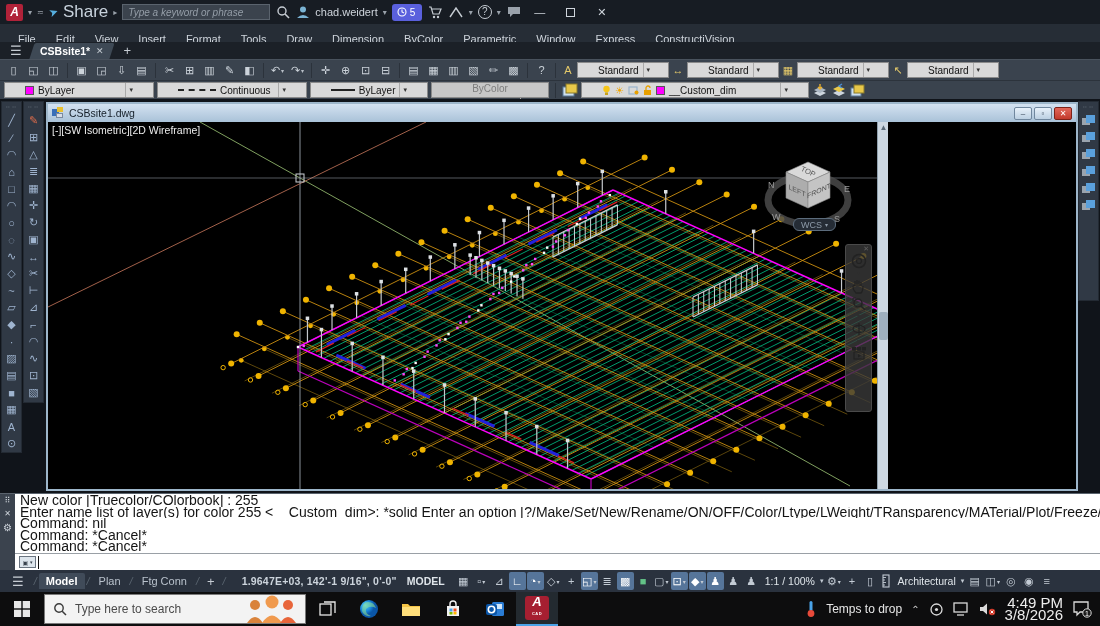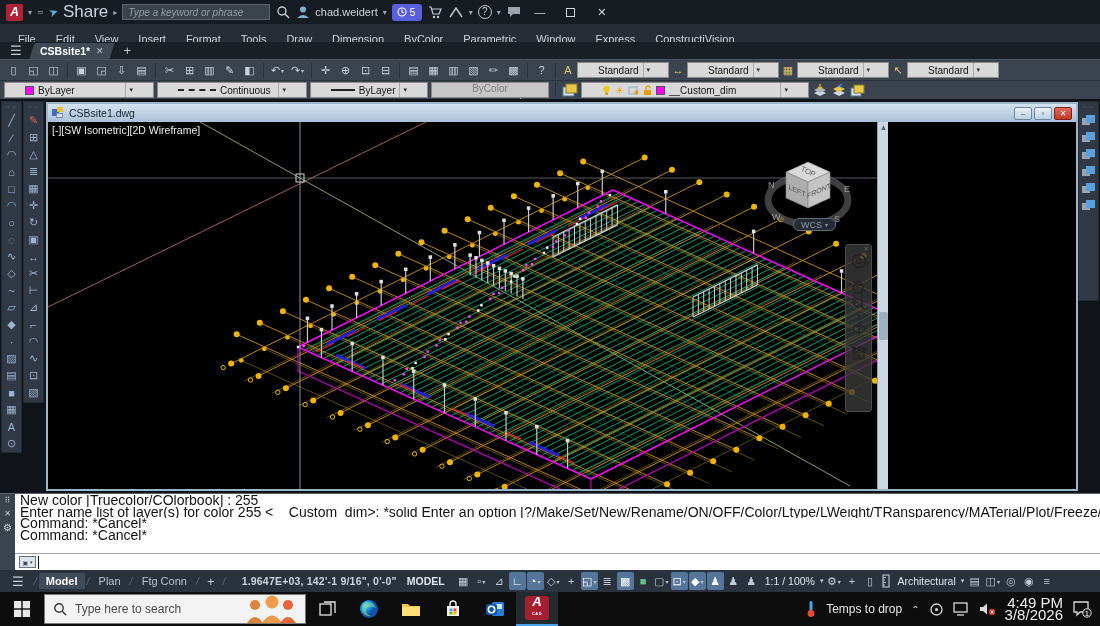--- a/index.html
+++ b/index.html
@@ -891,20 +891,21 @@
 
   <div id="cmdpanel" class="abs">
     <div id="cmdstrip">
       <span>⠿</span>
       <span>✕</span>
       <span style="font-size:10px">⚙</span>
     </div>
     <div id="cmdhist">
         <div class="cmdline">New color [Truecolor/COlorbook] : 255</div>
         <div class="cmdline">Enter name list of layer(s) for color 255 &lt;__Custom_dim&gt;: *solid Enter an option [?/Make/Set/New/Rename/ON/OFF/Color/Ltype/LWeight/TRansparency/MATerial/Plot/Freeze/Thaw/LOck/Unlock/stAte/Description/rEconcile/Xref]:</div>
+        <div class="cmdline">Command: nil</div>
         <div class="cmdline">Command: *Cancel*</div>
         <div class="cmdline">Command: *Cancel*</div>
       </div>
     <div id="cmdinputrow">
       <span class="cmd-ico">▣<span style="font-size:5px">▾</span></span>
       <span class="caret-bar"></span>
       <span></span>
     </div>
   </div>
 

